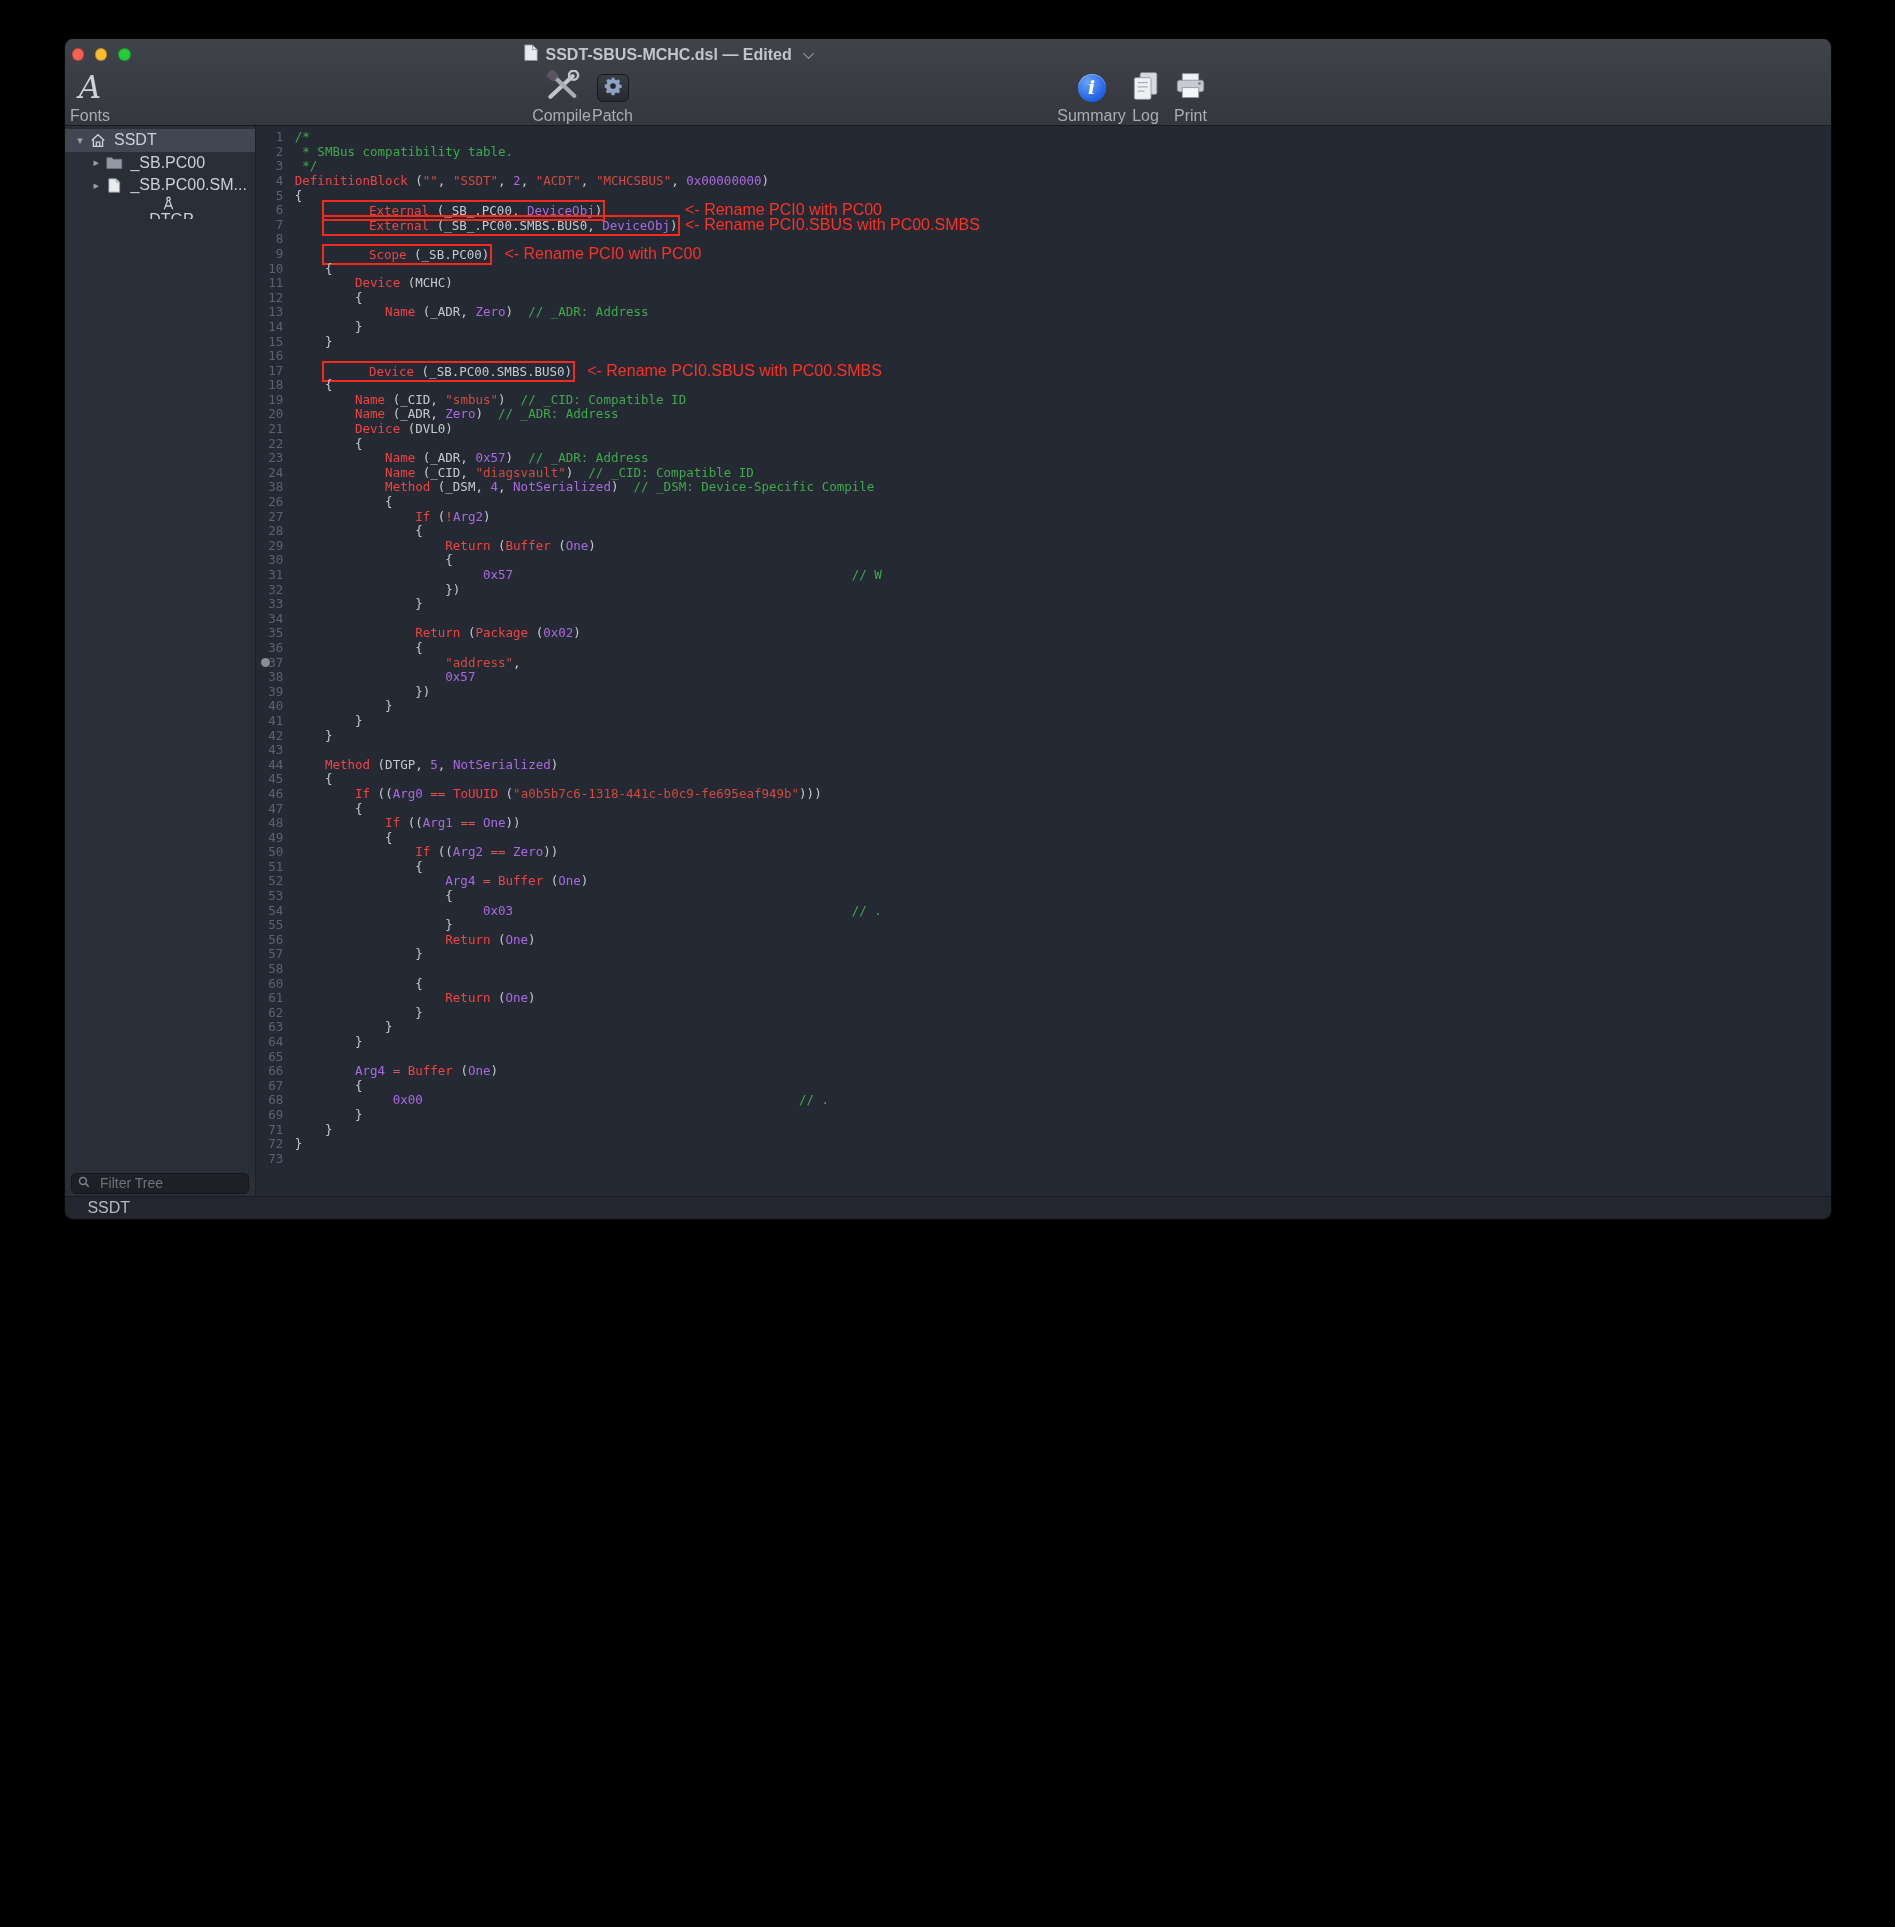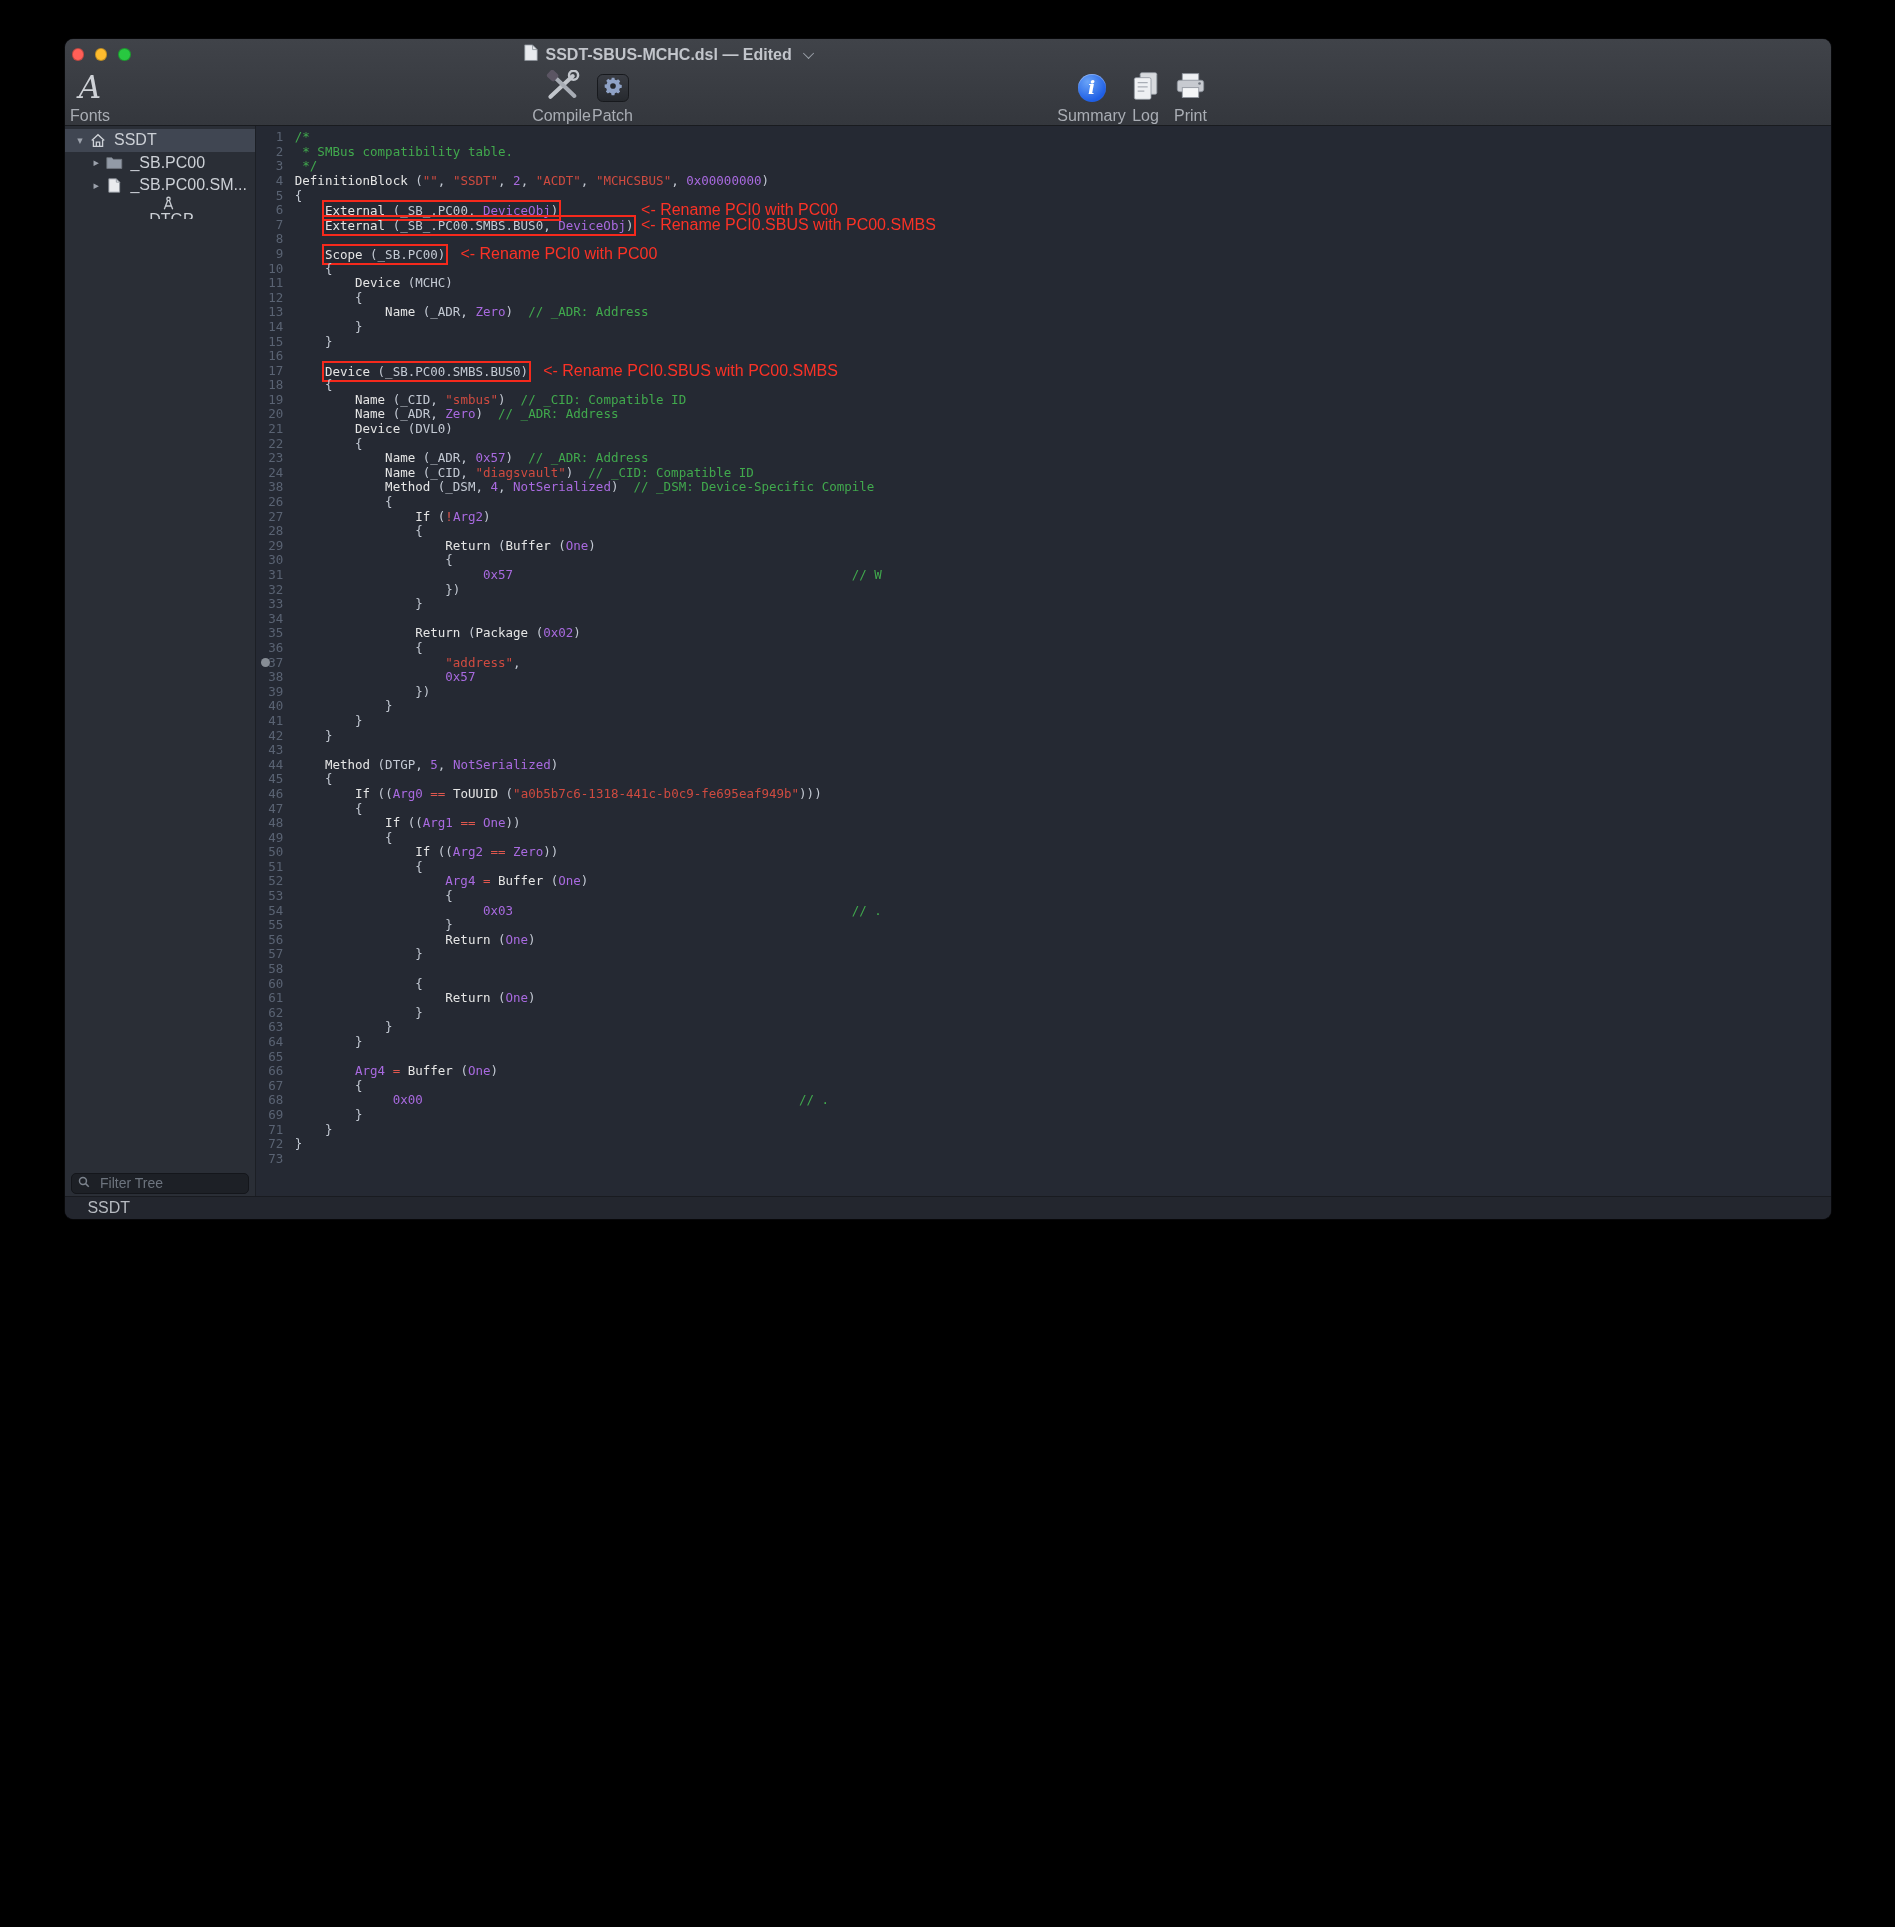--- a/index.html
+++ b/index.html
@@ -64,27 +64,27 @@
                 font-size:14px;font-family:"Liberation Sans",sans-serif;}
   .filter input::placeholder{color:#6d747e;}
 
   
   .editor{flex:1;background:var(--win-bg);padding-top:4.2px;overflow:hidden;position:relative;}
   .code-line{display:flex;height:14.6px;line-height:14.6px;position:relative;
              font-family:"DejaVu Sans Mono",monospace;font-size:12.5px;}
   .ln{flex:none;width:33px;text-align:right;padding-right:5.8px;color:#5a6373;}
   .lc{flex:none;white-space:pre;padding-left:5.8px;}
   .tok-p{color:#c3c9d3}
-  .tok-k{color:#e5e5e5}
+  .tok-k{color:#ef4444}
   .tok-s{color:#cf4b40}
   .tok-n{color:#a96ae0}
   .tok-c{color:#41a94d}
   .tok-o{color:#de574e}
   .tok-a{font-family:"Liberation Sans",sans-serif;font-size:16px;color:var(--note);}
-  .rbox{outline:2.5px solid var(--red);outline-offset:1.7px;}
+  .rbox{outline:2.5px solid var(--red);outline-offset:1.7px;padding-left:44px;}
   .marker-dot{position:absolute;left:5px;top:2.5px;width:9.1px;height:9.1px;border-radius:50%;
               background:#878d95;}
 
   
   .statusbar{position:absolute;left:0;right:0;bottom:0;height:23px;background:#23262e;
              border-top:0.8px solid #191b20;display:flex;align-items:center;
              padding-left:22.4px;color:#b6bac0;font-size:16px;}
 </style>
 </head>
 <body>

